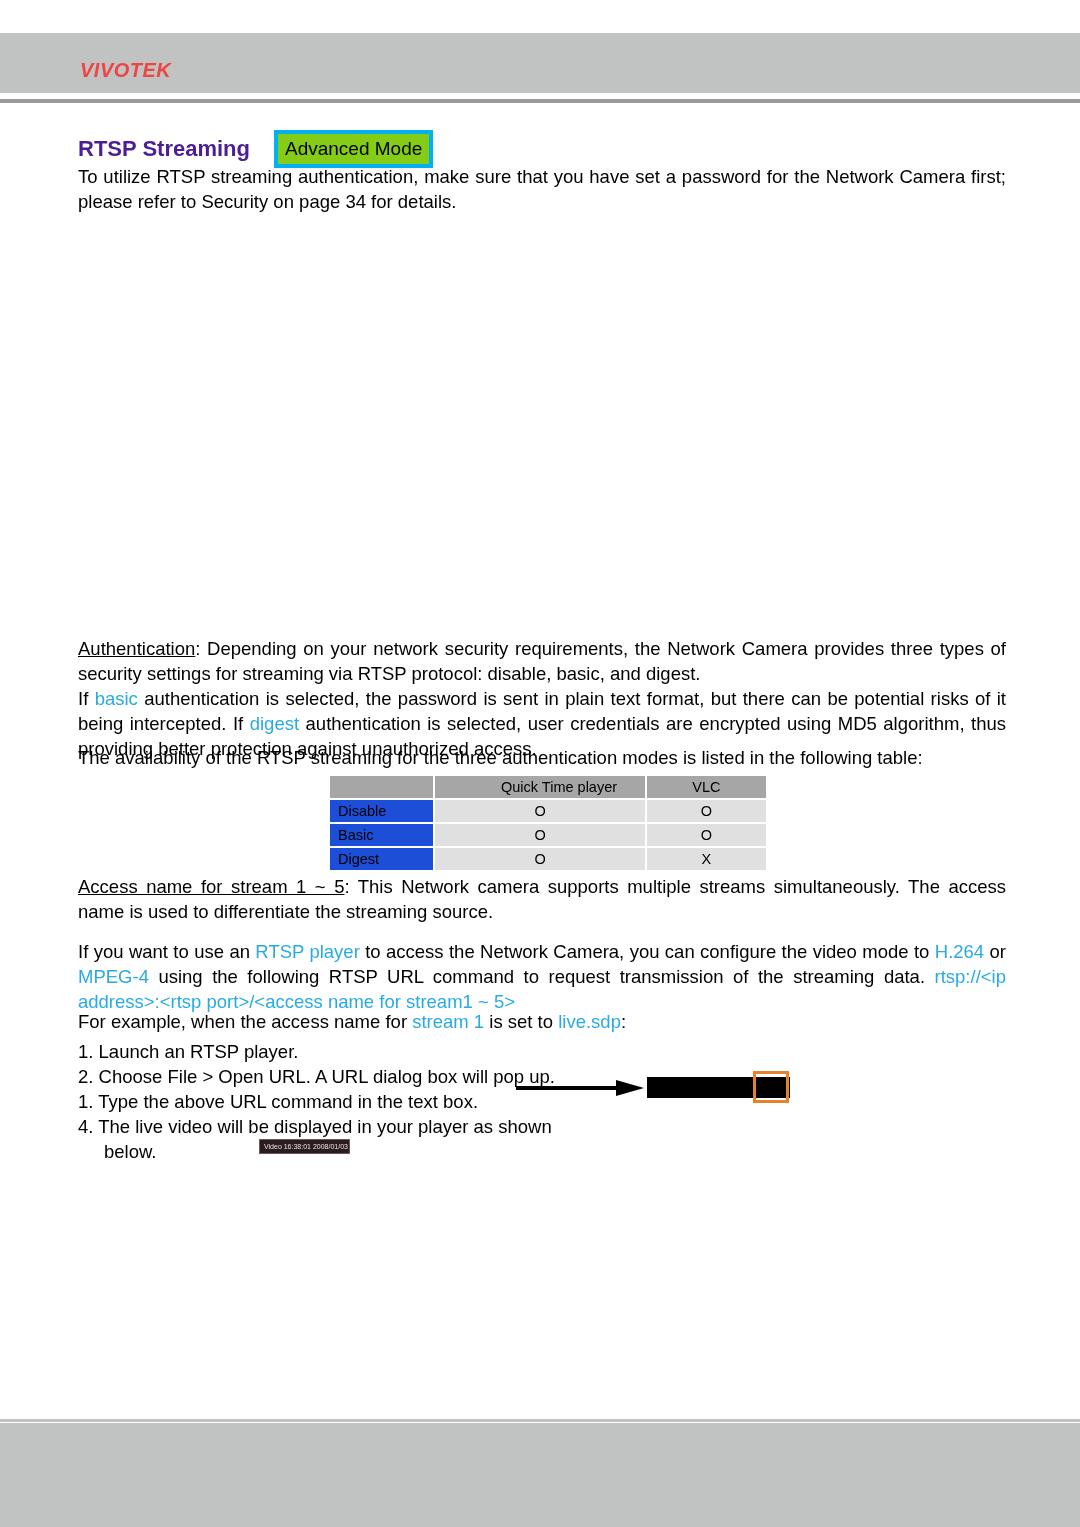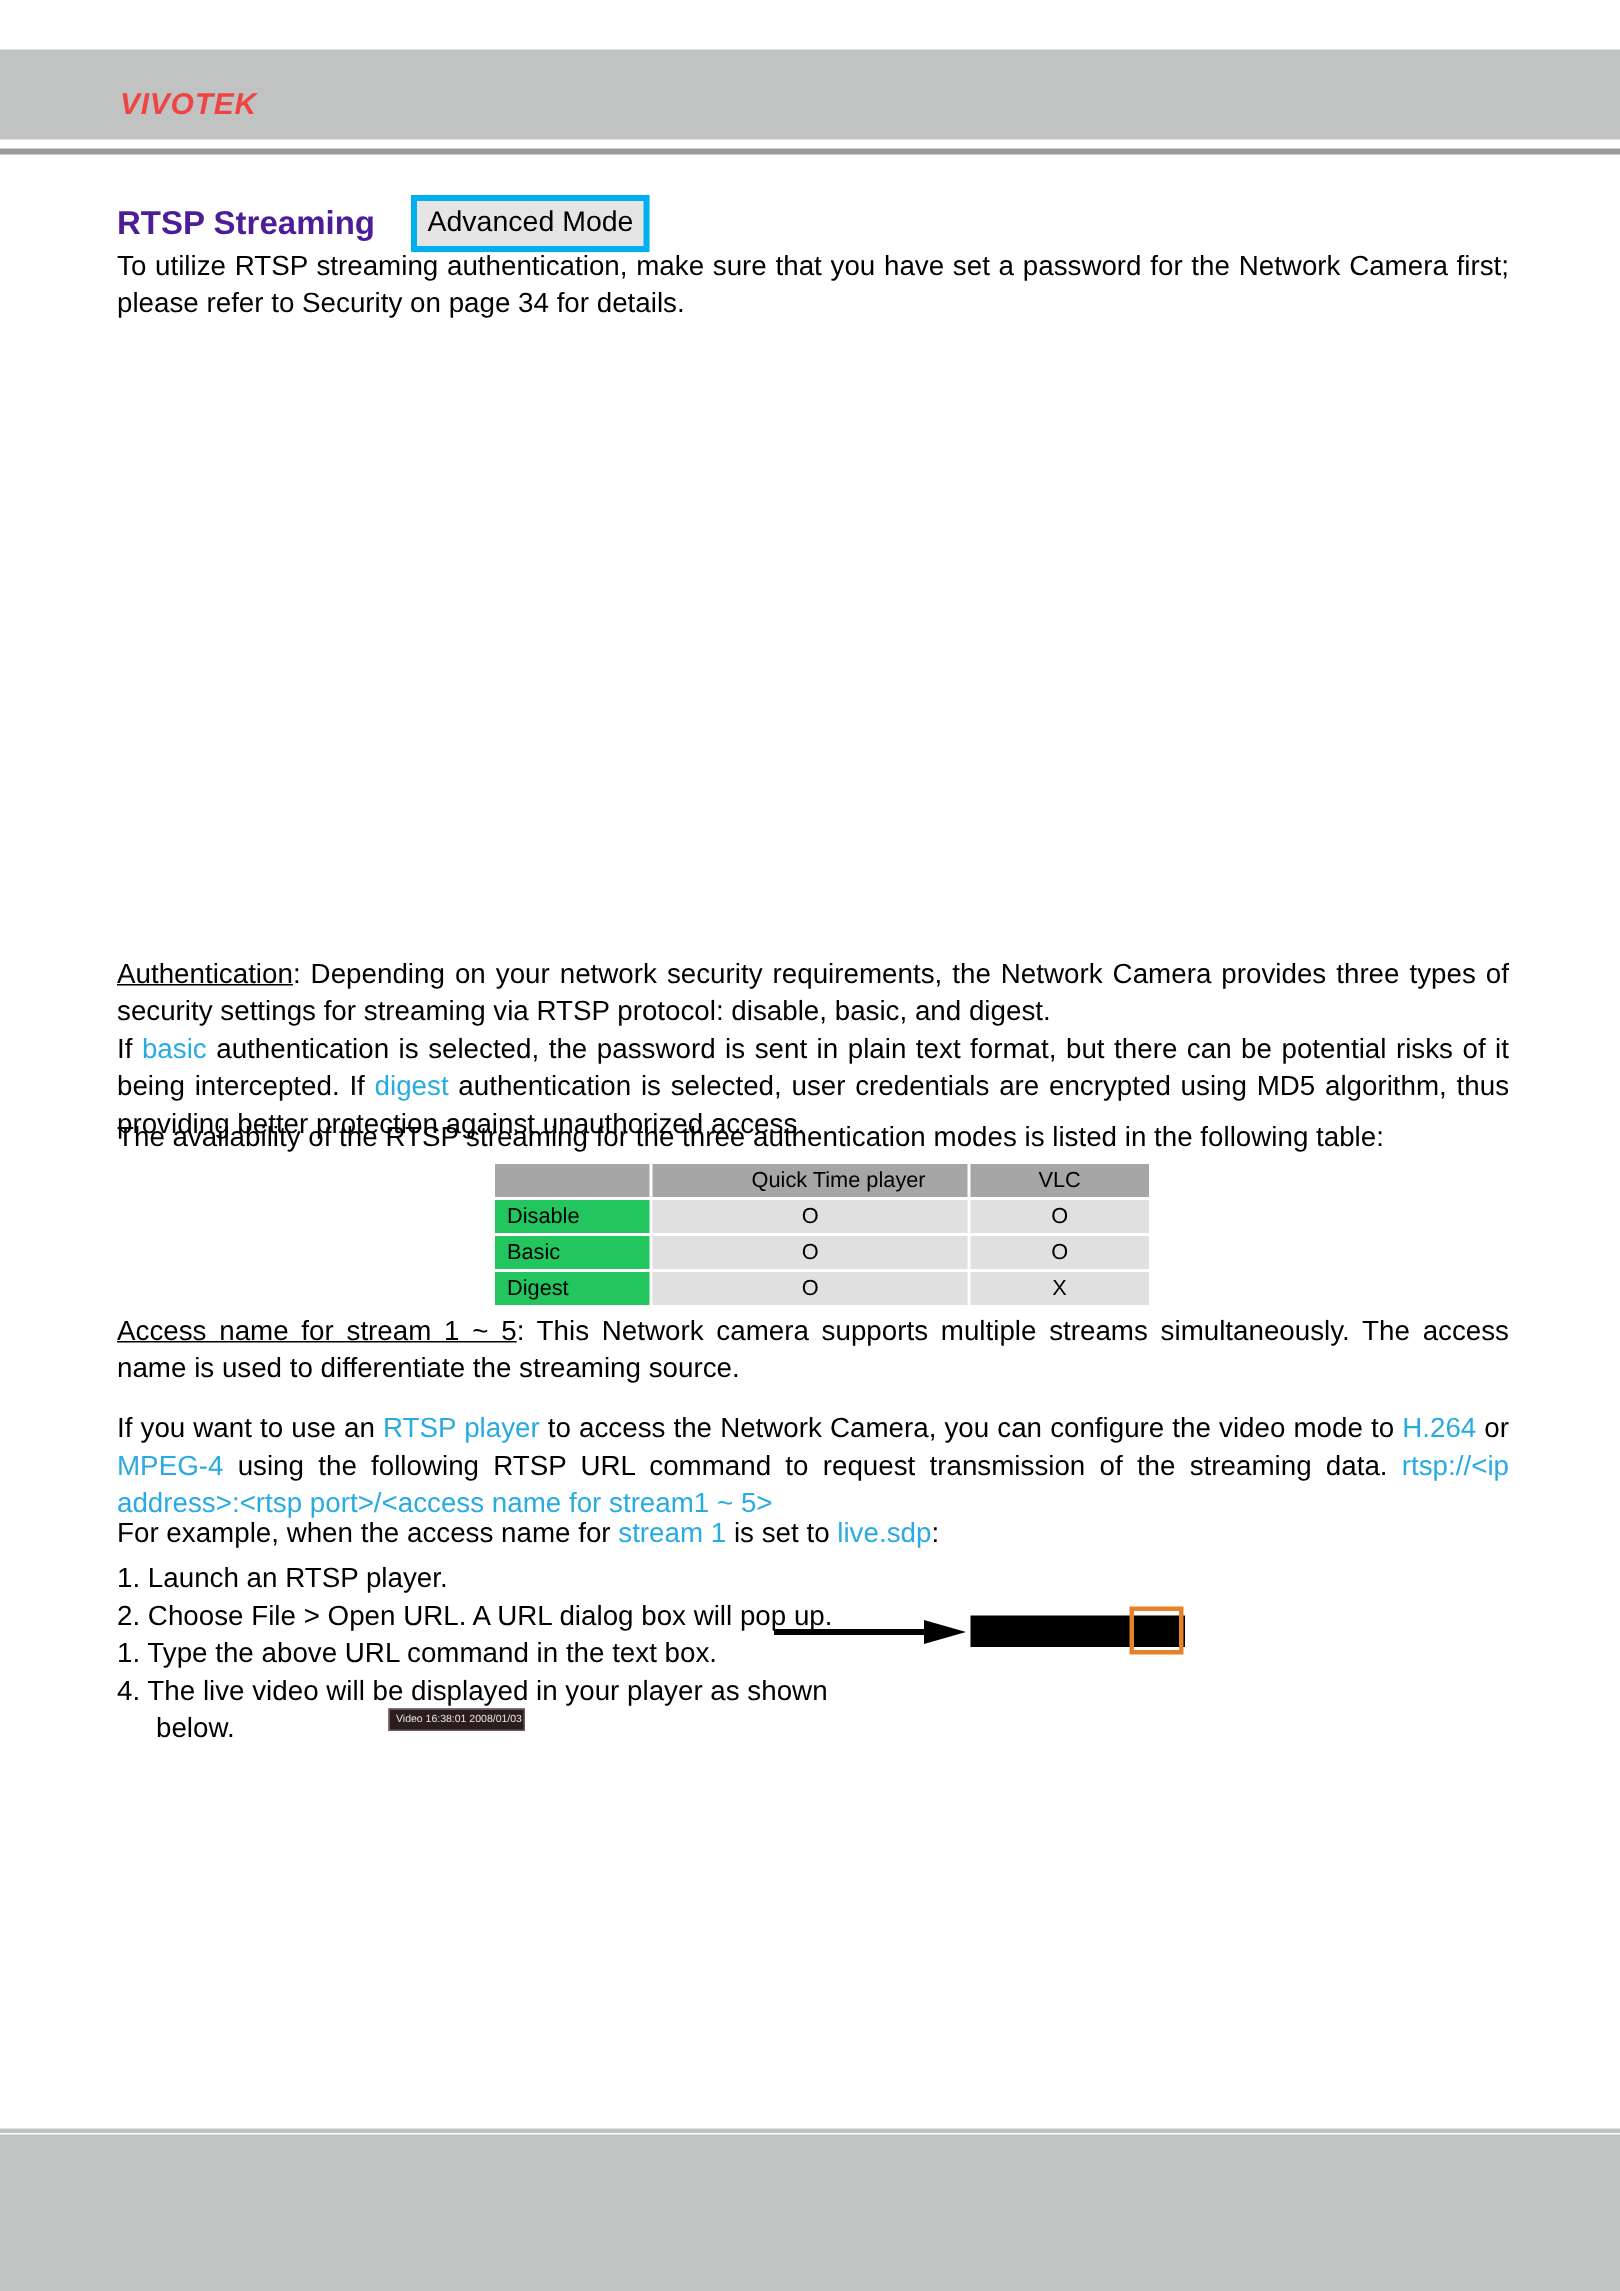--- a/index.html
+++ b/index.html
@@ -54,21 +54,21 @@
   }
   .page-title {
     font-size: 22px;
     font-weight: bold;
     color: #4c1d95;
     line-height: 1;
   }
   .advanced-mode {
     margin-left: 24px;
     border: 4px solid #00b0f0;
-    background: #e5e5e5;
+    background: #84cc16;
     color: #000000;
     font-size: 19px;
     line-height: 1;
     padding: 5px 7px 6px 7px;
   }
 
   
   .para {
     position: absolute;
     left: 78px;
@@ -99,21 +99,21 @@
   }
   .avail-table .hdr {
     background: #a6a6a6;
     text-align: center;
   }
   .avail-table .corner {
     background: #a6a6a6;
     width: 104px;
   }
   .avail-table .rowlbl {
-    background: #22c55e;
+    background: #1d4ed8;
     text-align: left;
     padding-left: 8px;
     width: 104px;
   }
   .avail-table .cell {
     background: #e0e0e0;
     text-align: center;
   }
   .avail-table .c-qt { width: 196px; padding-left: 38px; }
   .avail-table .c-vlc { width: 136px; }

